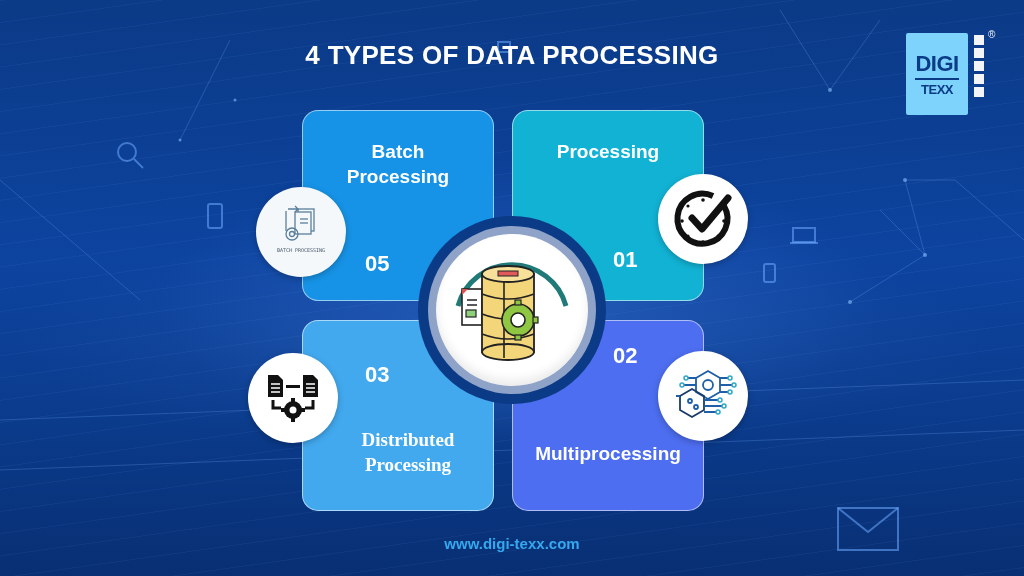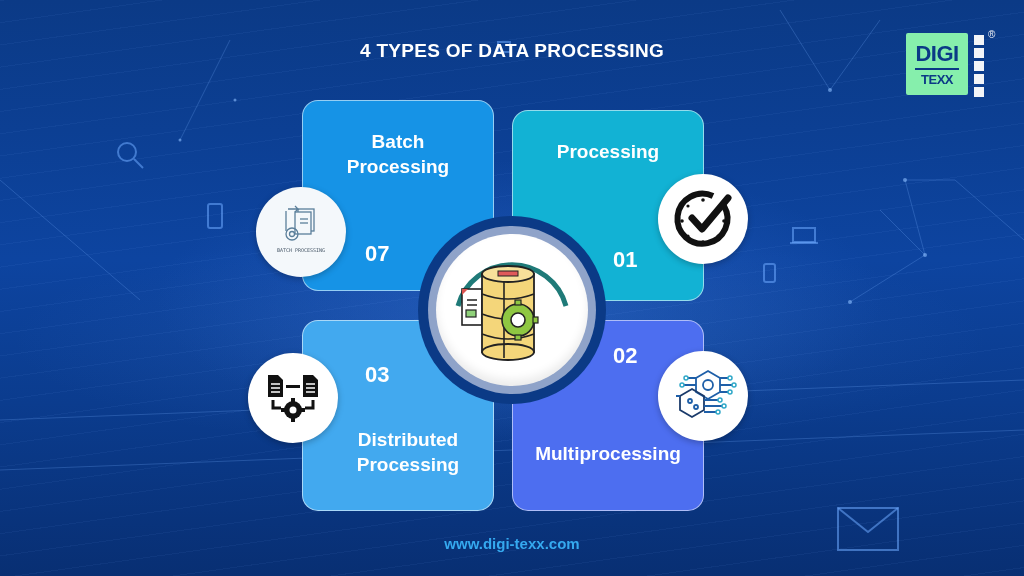--- a/index.html
+++ b/index.html
@@ -15,64 +15,64 @@
   .bg-grid {
     position: absolute; inset: 0; pointer-events: none;
     background-image:
       repeating-linear-gradient(172deg, rgba(120,170,255,0.06) 0 1px, transparent 1px 22px);
   }
   .bg-svg { position: absolute; inset: 0; pointer-events: none; }
 
   .title {
     position: absolute; left: 0; right: 0; top: 40px;
     text-align: center; color: #ffffff; font-weight: 700;
-    font-size: 19px; letter-spacing: 0.3px;
+    font-size: 26px; letter-spacing: 0.3px;
   }
 
   .logo {
     position: absolute; left: 906px; top: 33px; width: 90px; height: 66px;
   }
   .logo-box {
-    position: absolute; left: 0; top: 0; width: 62px; height: 62px;
-    background: #86efac; border-radius: 2px;
+    position: absolute; left: 0; top: 0; width: 62px; height: 82px;
+    background: #7dd3fc; border-radius: 2px;
     display: flex; flex-direction: column; align-items: center; justify-content: center;
     color: #0b3a86; font-weight: 700; line-height: 1;
   }
   .logo-box .l1 { font-size: 22px; letter-spacing: -0.5px; padding-bottom: 3px; border-bottom: 2px solid #0b3a86; }
   .logo-box .l2 { font-size: 13px; letter-spacing: -0.5px; margin-top: 3px; }
   .logo-strip {
     position: absolute; left: 68px; top: 2px; width: 10px; height: 62px;
     display: flex; flex-direction: column; justify-content: space-between;
   }
   .logo-strip span { display: block; width: 10px; height: 10px; background: #f2f4f8; }
   .logo-reg {
     position: absolute; left: 82px; top: -4px; color: #f2f4f8; font-size: 10px;
   }
 
   .card {
     position: absolute; width: 192px; height: 191px;
     border-radius: 16px; color: #fff; font-weight: 700;
     border: 1.5px solid rgba(255,255,255,0.55);
   }
-  .card-tl { left: 302px; top: 100px; background: #1693e6; }
+  .card-tl { left: 302px; top: 110px; background: #1693e6; }
   .card-tr { left: 512px; top: 110px; background: #12b2d4; }
   .card-bl { left: 302px; top: 320px; background: #42a9ef; }
   .card-br { left: 512px; top: 320px; background: #4d6ef0; }
 
   .card-label {
     position: absolute; left: 0; right: 0; text-align: center;
     font-size: 19px; line-height: 25px;
   }
   .card-num { position: absolute; font-size: 22px; }
 
   .card-tl .card-label { top: 28px; }
   .card-tl .card-num { left: 62px; top: 140px; }
   .card-tr .card-label { top: 28px; }
   .card-tr .card-num { left: 100px; top: 136px; }
-  .card-bl .card-label { top: 106px; left: 20px; }
+  .card-bl .card-label { top: 106px; left: 20px; font-family: Liberation Serif, serif; }
   .card-bl .card-num { left: 62px; top: 31px; margin-top: 10px; }
   .card-br .card-label { top: 120px; }
   .card-br .card-num { left: 100px; top: 22px; }
 
   .center-ring {
     position: absolute; left: 418px; top: 216px; width: 188px; height: 188px;
     border-radius: 50%; background: #0b3a86;
   }
   .center-ring2 {
     position: absolute; left: 428px; top: 226px; width: 168px; height: 168px;
@@ -154,21 +154,21 @@
       <span></span>
   </div>
   <span class="logo-reg">®</span>
 </div>
 
 <div class="card card-tl">
   <div class="card-label">
     <div>Batch</div>
     <div>Processing</div>
   </div>
-  <div class="card-num">07</div>
+  <div class="card-num">05</div>
 </div>
 
 <div class="card card-tr">
   <div class="card-label">
     <div>Processing</div>
   </div>
   <div class="card-num">01</div>
 </div>
 
 <div class="card card-bl">

